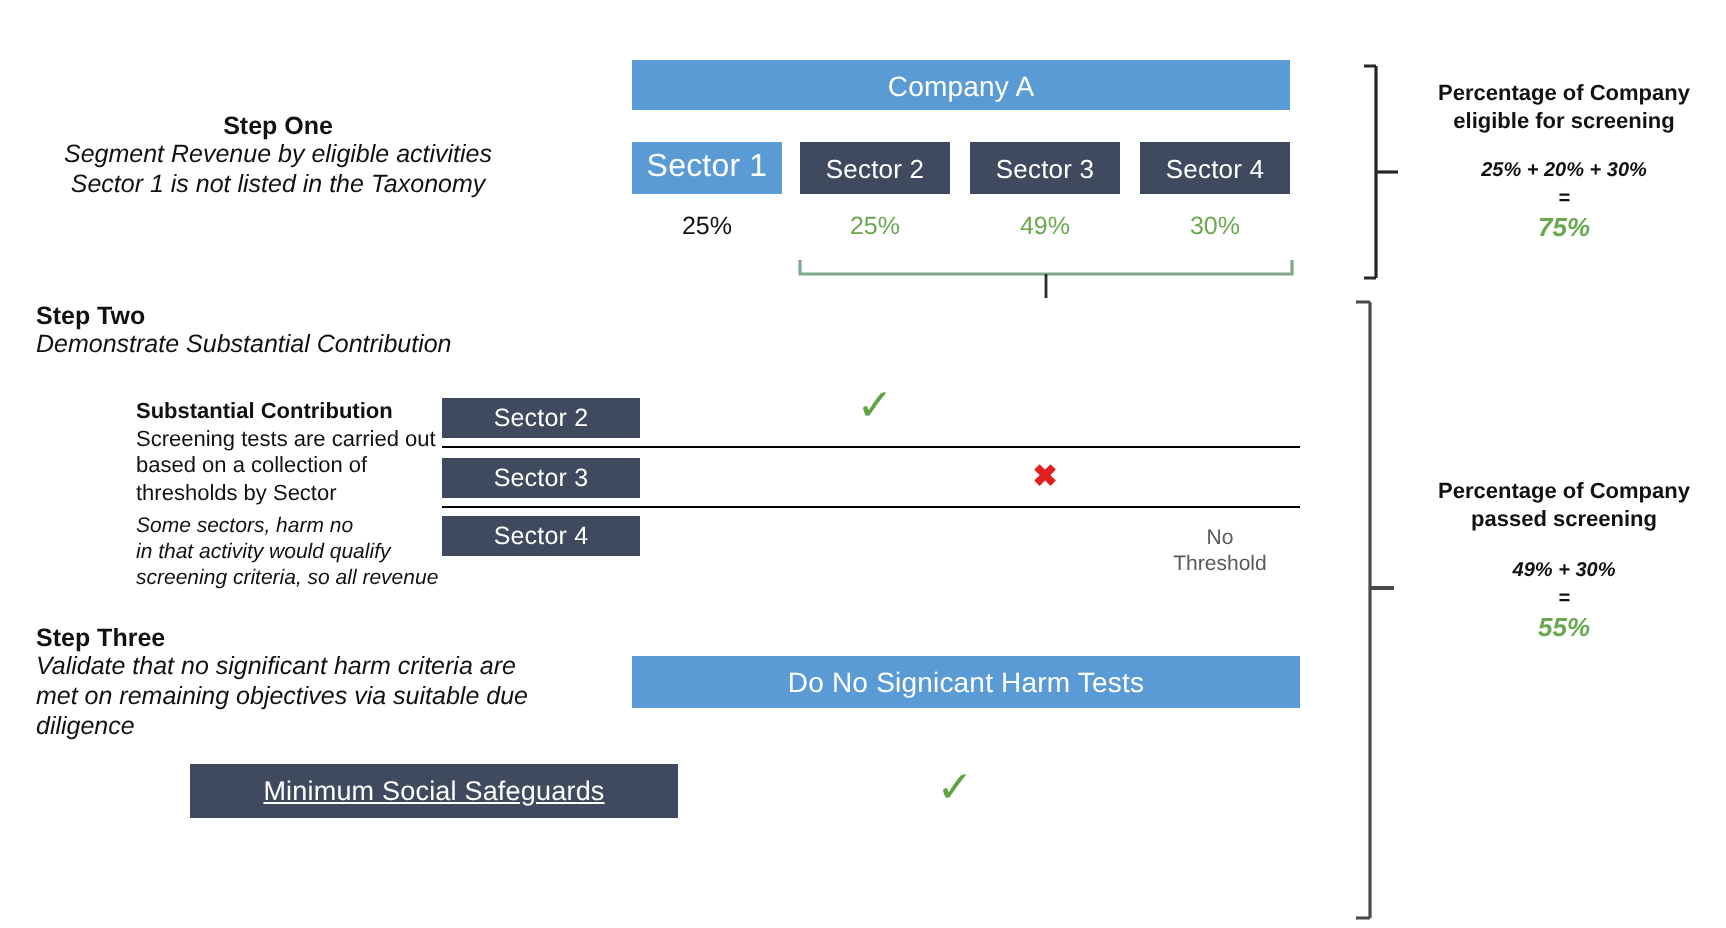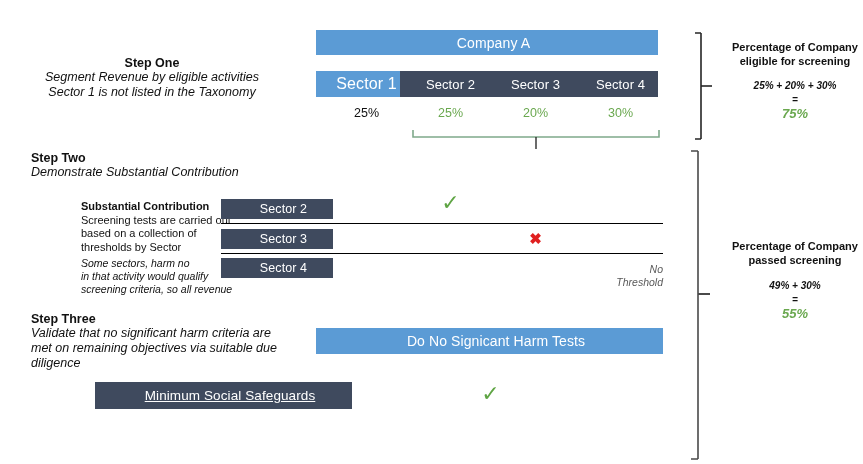--- a/index.html
+++ b/index.html
@@ -6,21 +6,21 @@
   html,body{margin:0;padding:0;}
   body{
     width:863px;height:464px;
     background:#ffffff;
     font-family:"Liberation Sans", sans-serif;
     color:#1a1a1a;
     overflow:hidden;
     position:relative;
   }
   #canvas{position:relative;width:863px;height:464px;}
-  .abs{position:absolute;padding-left:13px;}
+  .abs{position:absolute;}
 
   
   .bar{
     display:flex;align-items:center;justify-content:center;
     color:#ffffff;
     letter-spacing:.1px;
     white-space:nowrap;
   }
   .bar-blue{background:#5B9BD5;}
   .bar-dark{background:#3F4A5E;}
@@ -42,21 +42,21 @@
   
   .rh-title{font-weight:bold;font-size:11px;line-height:14px;text-align:center;color:#111;}
   .rh-calc{font-style:italic;font-weight:bold;font-size:10px;line-height:15px;text-align:center;color:#111;}
   .rh-eq{font-style:italic;font-weight:bold;font-size:10px;line-height:13px;text-align:center;color:#111;}
   .rh-result{font-style:italic;font-weight:bold;font-size:13px;line-height:16px;text-align:center;color:#6AA84F;}
 
   
   .mark{font-size:22px;line-height:22px;text-align:center;}
   .mark-check{color:#5FA544;font-weight:normal;}
   .mark-cross{color:#E02020;font-size:15px;font-weight:bold;line-height:15px;}
-  .no-threshold{font-style:italic;font-size:10.5px;line-height:13px;text-align:right;color:#595959;}
+  .no-threshold{font-size:10.5px;line-height:13px;text-align:center;color:#595959;}
 
   
   .hrule{background:#000000;height:1px;}
 
   
   .bracket svg{display:block;}
 </style>
 </head>
 <body>
 
@@ -80,21 +80,21 @@
   </div>
   <div class="abs bar bar-dark" style="left:485px;top:71px;width:75px;height:26px;font-size:13px;">
     <span>Sector 3</span>
   </div>
   <div class="abs bar bar-dark" style="left:570px;top:71px;width:75px;height:26px;font-size:13px;">
     <span>Sector 4</span>
   </div>
 
   <div class="abs pct pct-black" style="left:316px;top:106px;width:75px;">25%</div>
   <div class="abs pct pct-green" style="left:400px;top:106px;width:75px;">25%</div>
-  <div class="abs pct pct-green" style="left:485px;top:106px;width:75px;">20%</div>
+  <div class="abs pct pct-green" style="left:485px;top:106px;width:75px;">49%</div>
   <div class="abs pct pct-green" style="left:570px;top:106px;width:75px;">30%</div>
 
   <div class="abs bracket" style="left:398px;top:128px;">
     <svg width="250" height="22" viewBox="0 0 250 22">
       <path d="M2,2 L2,9 L248,9 L248,2" fill="none" stroke="#7FA98B" stroke-width="1.6"></path>
       <path d="M125,9 L125,21" fill="none" stroke="#2b2b2b" stroke-width="1.4"></path>
     </svg>
   </div>
 
   <div class="abs bracket" style="left:679px;top:30px;">

